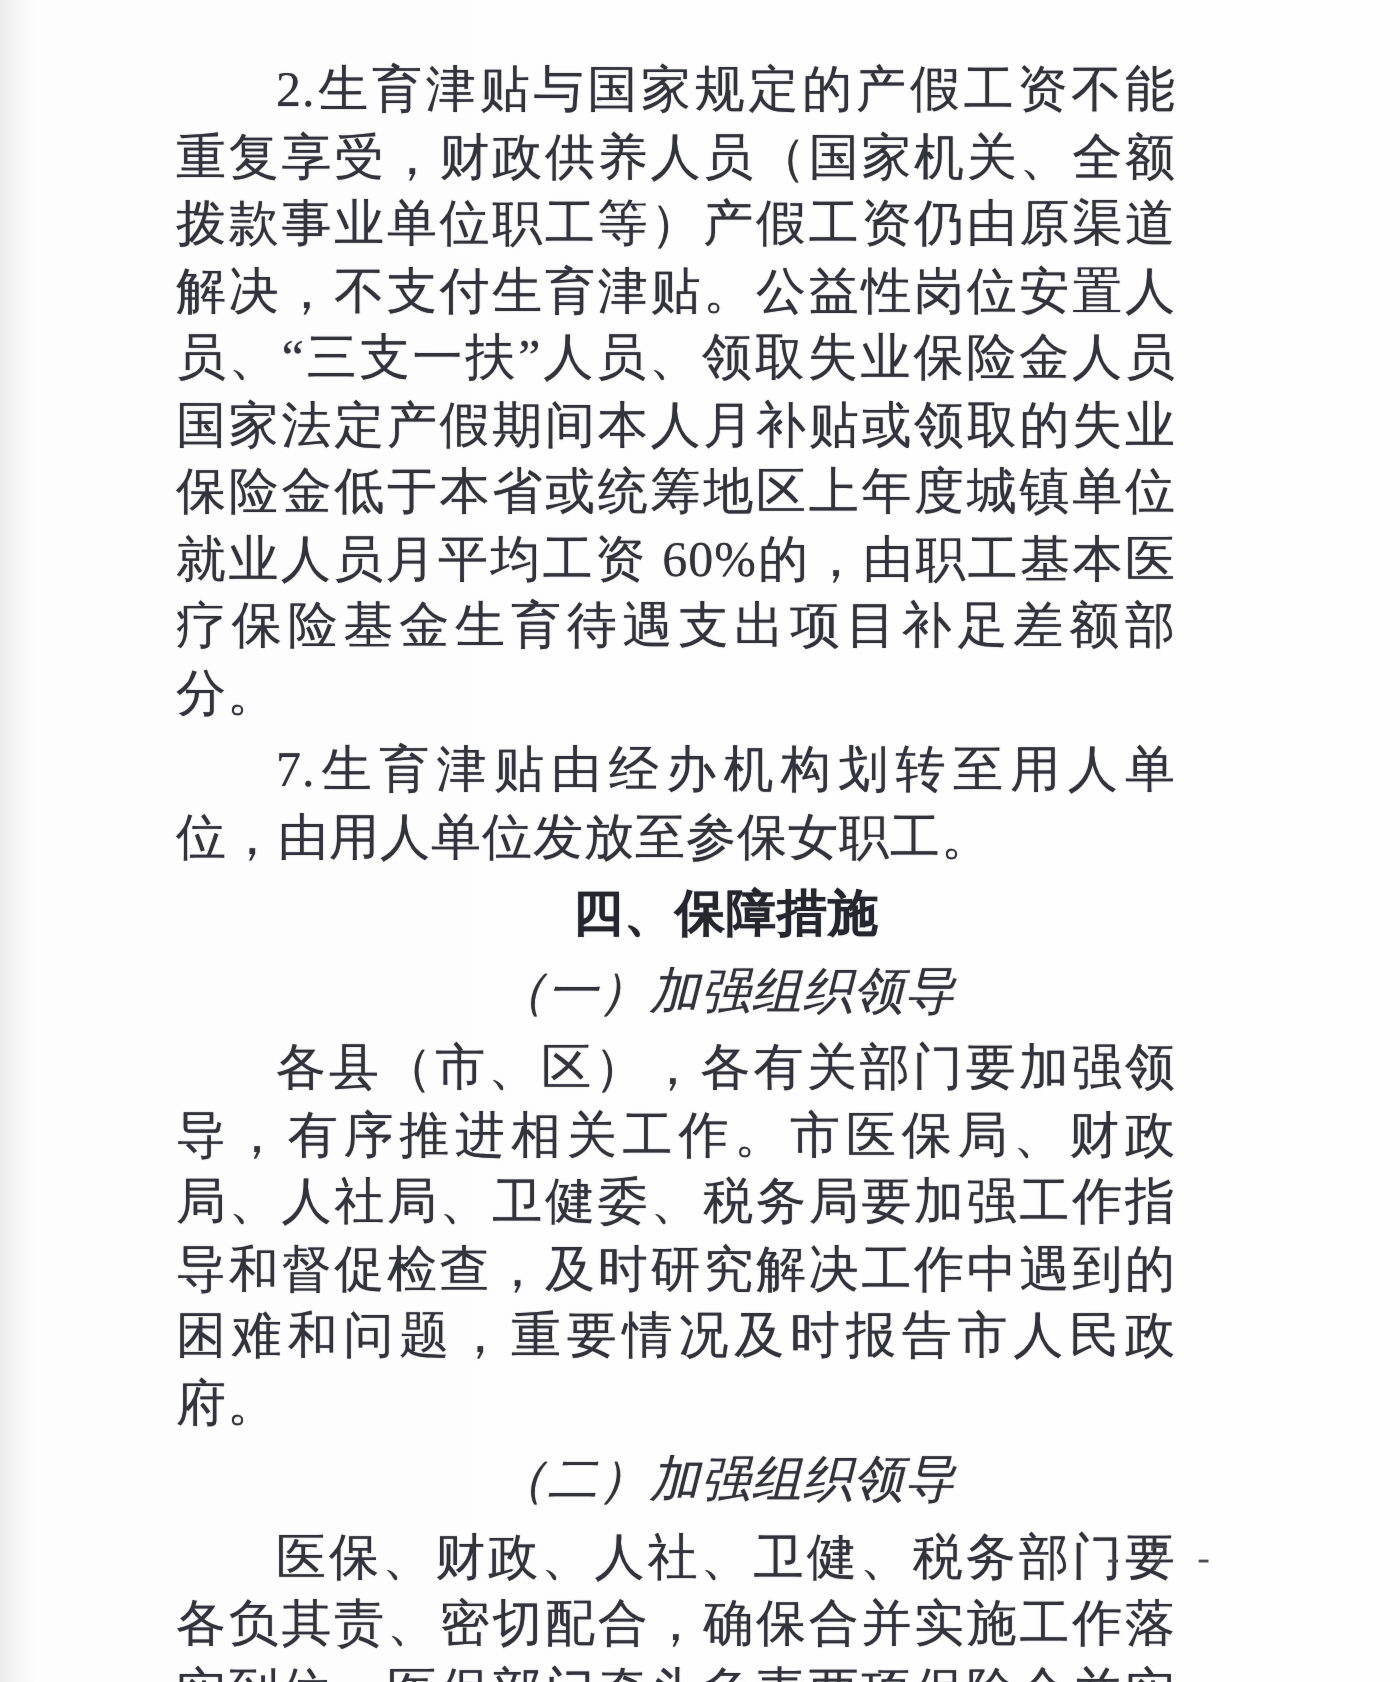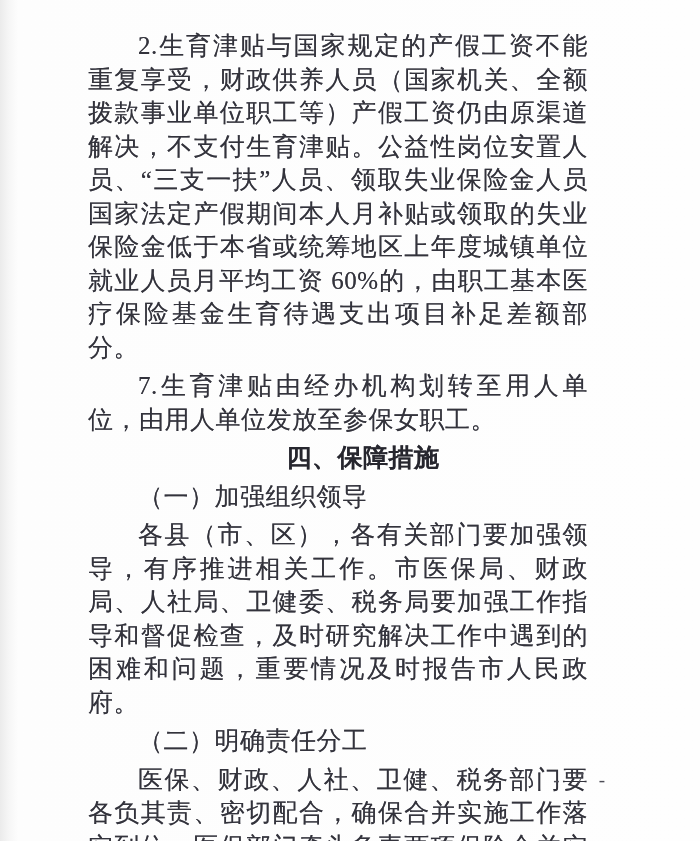--- a/index.html
+++ b/index.html
@@ -30,21 +30,22 @@
     text-shadow: 0 0 0.6px rgba(51, 51, 60, 0.65);
   }
   .content p.heading {
     font-family: "Liberation Sans", "DejaVu Sans", sans-serif;
     font-weight: 700;
     text-align: center;
     color: #26262e;
     margin: 4px 0 5px 0;
   }
   .content p.subheading {
-    text-align: left;
+    font-style: italic; 
+    text-align: center;
     margin: 2px 0 5px 0;
   }
   .page-number {
     position: absolute;
     top: 769px;
     right: 90px;
     font-family: "Liberation Serif", "DejaVu Serif", serif;
     font-size: 19px;
     letter-spacing: 5px;
     color: #4c4c55;
@@ -53,17 +54,17 @@
 </head>
 <body>
 
 <div class="page">
   <div class="content" id="doc-body">
       <p class="body">2.生育津贴与国家规定的产假工资不能重复享受，财政供养人员（国家机关、全额拨款事业单位职工等）产假工资仍由原渠道解决，不支付生育津贴。公益性岗位安置人员、“三支一扶”人员、领取失业保险金人员国家法定产假期间本人月补贴或领取的失业保险金低于本省或统筹地区上年度城镇单位就业人员月平均工资 60%的，由职工基本医疗保险基金生育待遇支出项目补足差额部分。</p>
       <p class="body">7.生育津贴由经办机构划转至用人单位，由用人单位发放至参保女职工。</p>
       <p class="heading">四、保障措施</p>
       <p class="subheading">（一）加强组织领导</p>
       <p class="body">各县（市、区），各有关部门要加强领导，有序推进相关工作。市医保局、财政局、人社局、卫健委、税务局要加强工作指导和督促检查，及时研究解决工作中遇到的困难和问题，重要情况及时报告市人民政府。</p>
-      <p class="subheading">（二）明确责任分工</p>
+      <p class="subheading">（二）加强组织领导</p>
       <p class="body">医保、财政、人社、卫健、税务部门要各负其责、密切配合，确保合并实施工作落实到位。医保部门牵头负责两项保险合并实施工作，制定相关政策，升级完善职工医保信息系统，做好经办服务管理工作和生育保险经办接收工作；财政部门参与政策制定，负责基金合并后的财政专户管理，会同有关部门做好基金监</p>
     </div>
   <div class="page-number">- 7 -</div>
 </div>
 
 </body></html>

